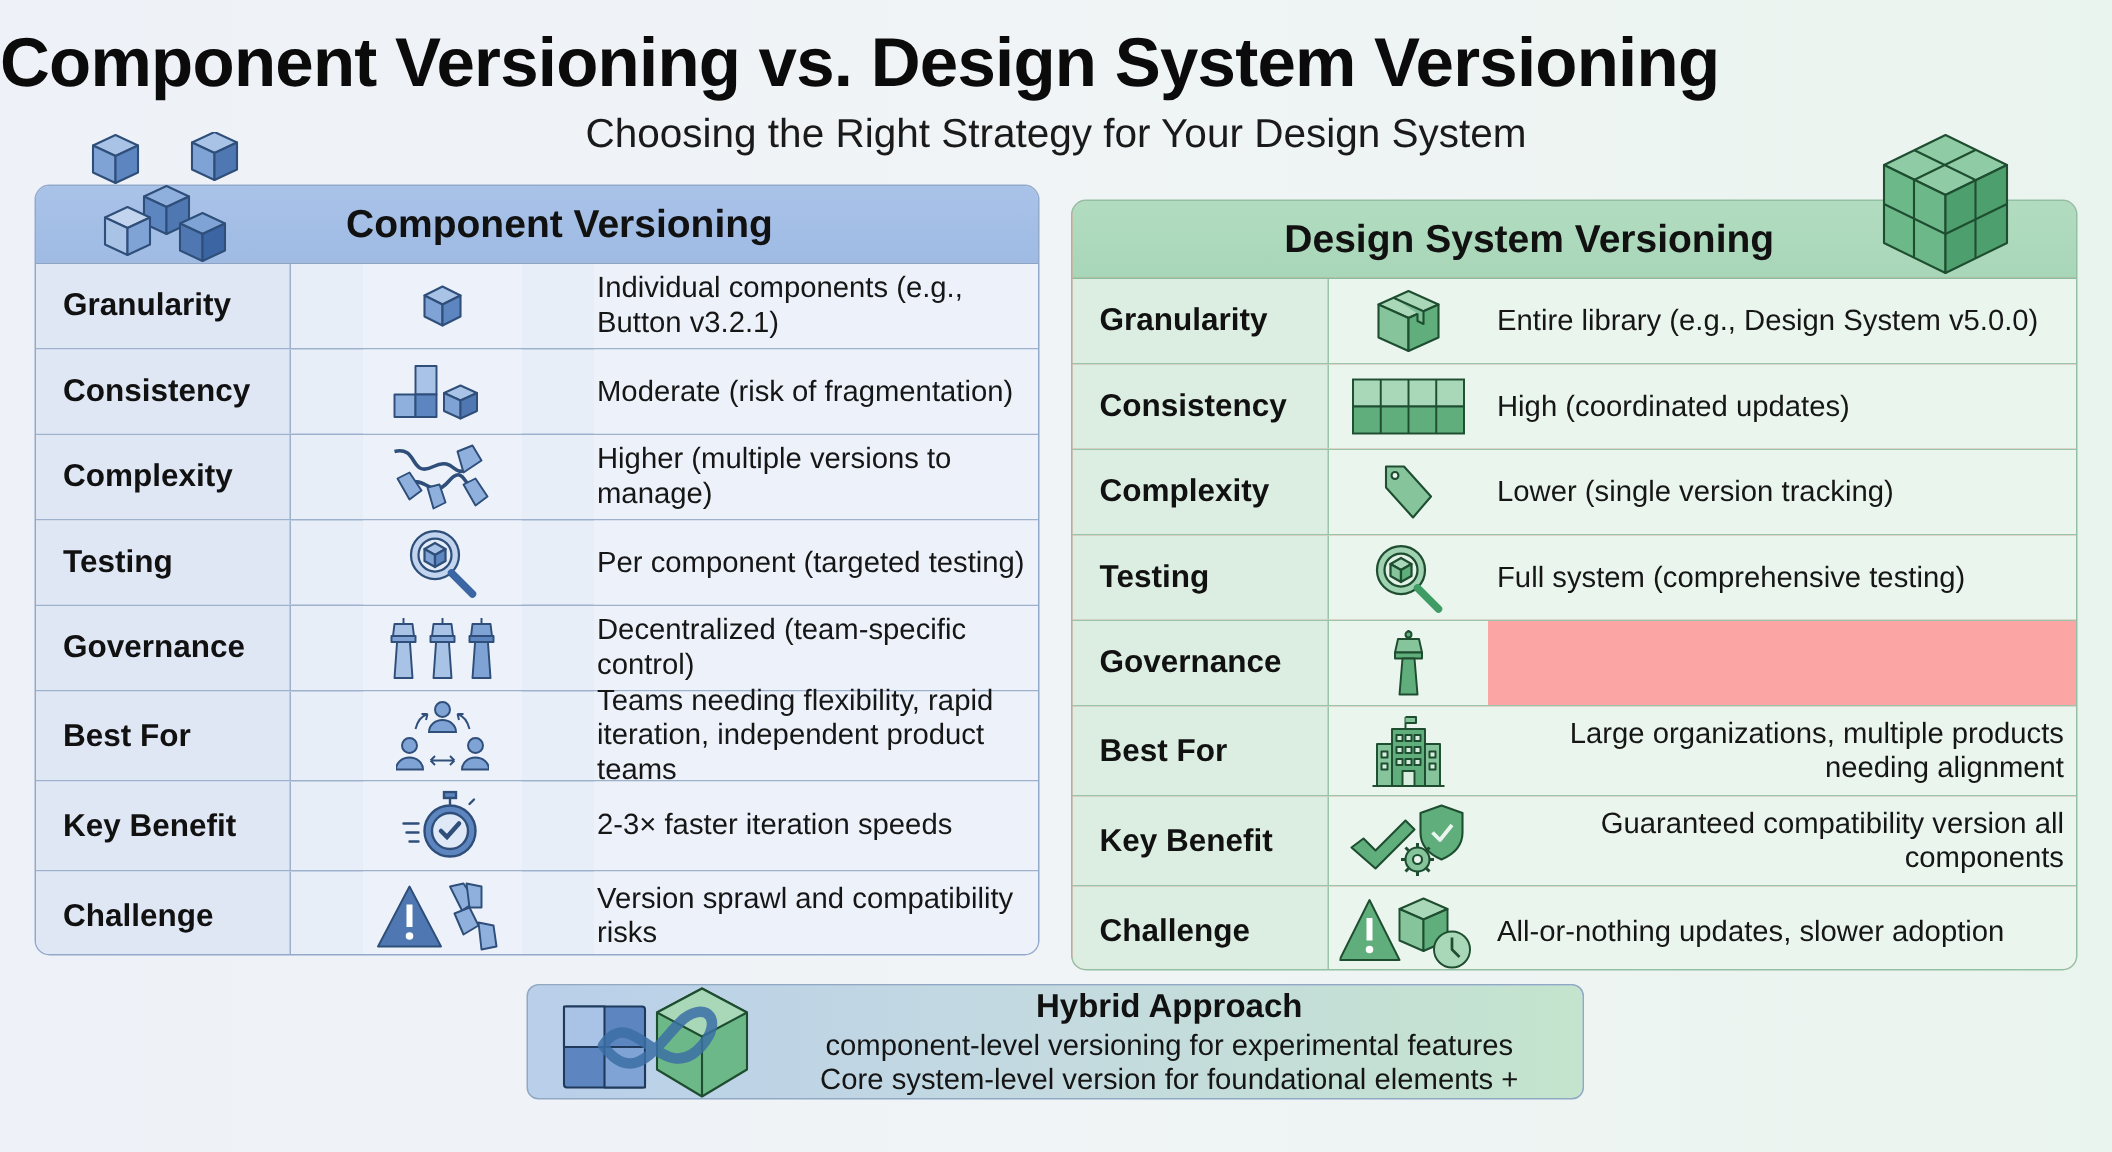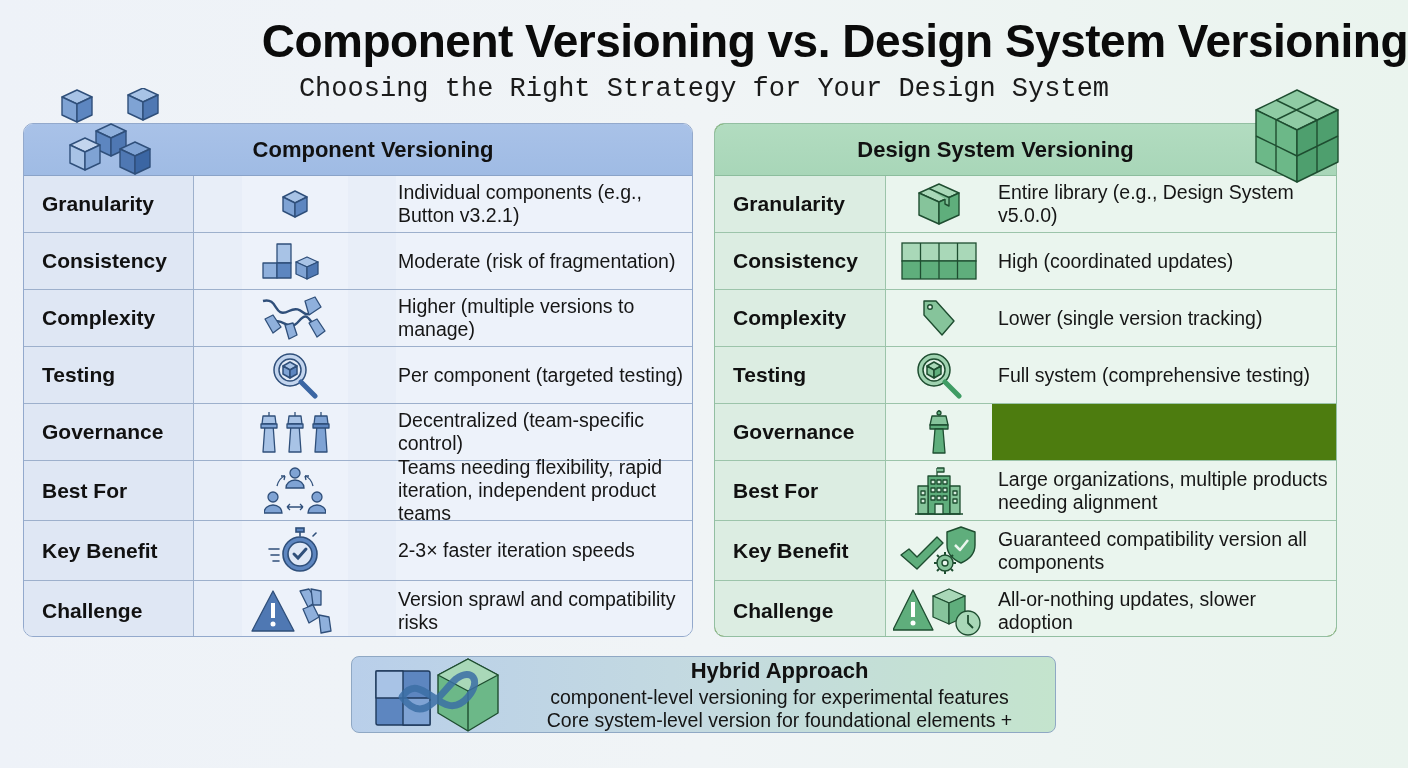--- a/index.html
+++ b/index.html
@@ -5,36 +5,36 @@
   * { box-sizing: border-box; margin: 0; padding: 0; }
   html, body { width: 1408px; height: 768px; overflow: hidden; }
   body {
     font-family: "Liberation Sans", "DejaVu Sans", sans-serif;
     background: linear-gradient(90deg, #eef2f8 0%, #f0f4f6 50%, #eaf4ee 100%);
     color: #111;
     position: relative;
   }
   .title {
     position: absolute; left: 0; top: 14px; width: 1408px;
-    text-align: right; font-size: 46px; font-weight: 700; letter-spacing: -0.5px;
+    text-align: left; font-size: 46px; font-weight: 700; letter-spacing: -0.5px;
     color: #0b0b0b;
   }
   .subtitle {
     position: absolute; left: 0; top: 74px; width: 1408px;
-    text-align: center; font-size: 27px; font-weight: 400; color: #1a1a1a; font-family: Liberation Mono, monospace;
+    text-align: center; font-size: 27px; font-weight: 400; color: #1a1a1a;
   }
   .panel {
     position: absolute; top: 123px; height: 514px;
     border-radius: 10px; overflow: hidden;
   }
   .panel.left { left: 23px; width: 670px; border: 1.5px solid #93a9cc; background: #e8eef8; }
-  .panel.right { left: 714px; width: 623px; border: 1.5px solid #93bfa2; background: #4d7c0f; }
+  .panel.right { left: 714px; width: 671px; border: 1.5px solid #93bfa2; background: #fca5a5; margin-top: 10px; }
   .panel-header {
     height: 52px; display: flex; align-items: center; justify-content: center;
-    font-size: 22px; font-weight: 700; color: #111;
+    font-size: 26px; font-weight: 700; color: #111;
   }
   .left .panel-header { background: linear-gradient(180deg,#a9c2e8,#9fbbe4); border-bottom: 1.5px solid #8aa3c8; padding-left: 30px; }
   .right .panel-header { background: linear-gradient(180deg,#b2dcc0,#a8d6b8); border-bottom: 1.5px solid #8cbd9d; padding-right: 60px; }
   .row { display: flex; height: 57px; }
   .row.tall { height: 60px; }
   .left .row { border-bottom: 1.5px solid #9db0cc; }
   .right .row { border-bottom: 1.5px solid #9cc4aa; }
   .row:last-child { border-bottom: none; }
   .row-label {
     width: 170px; padding-left: 18px; display: flex; align-items: center;
@@ -43,21 +43,21 @@
   .left .row-label { background: #dfe7f4; border-right: 1.5px solid #9db0cc; }
   .right .row-label { width: 171px; background: #dcede2; border-right: 1.5px solid #9cc4aa; }
   .row-icon { width: 106px; display: flex; align-items: center; justify-content: center; }
   .left .row-icon, .left .row-text { background: #edf2fa; margin-left: 48px; }
   .right .row-icon, .right .row-text { background: #eaf5ee; }
   .row-text {
     flex: 1; display: flex; align-items: center; font-size: 19.5px; line-height: 23px;
     color: #161616; padding-right: 8px;
   }
   .left .row-text { padding-left: 2px; }
-  .right .row-text { padding-left: 6px; }
+  .right .row-text { padding-left: 6px; text-align: right; }
   svg { display: block; }
   .deco-left { position: absolute; left: 60px; top: 88px; }
   .deco-right { position: absolute; left: 1252px; top: 88px; }
   .hybrid {
     position: absolute; left: 351px; top: 656px; width: 705px; height: 77px;
     border-radius: 8px; border: 1.5px solid #8fa8c4;
     background: linear-gradient(90deg, #b9cfea 0%, #c4dae0 50%, #c4e4cd 100%);
     display: flex; align-items: center;
   }
   .hybrid-icon { width: 170px; display: flex; justify-content: center; }

